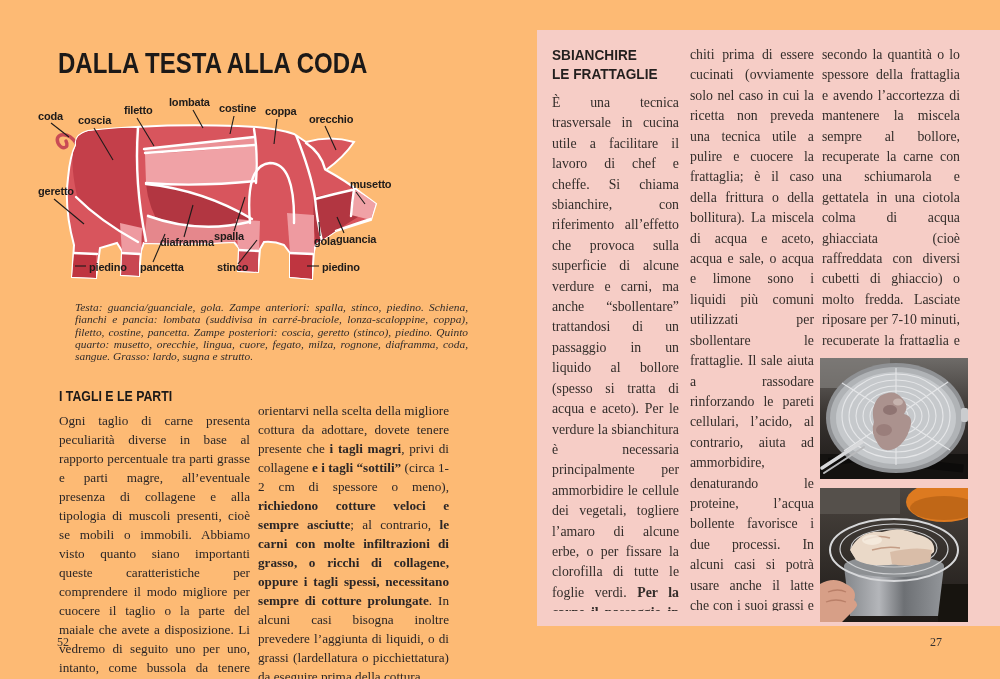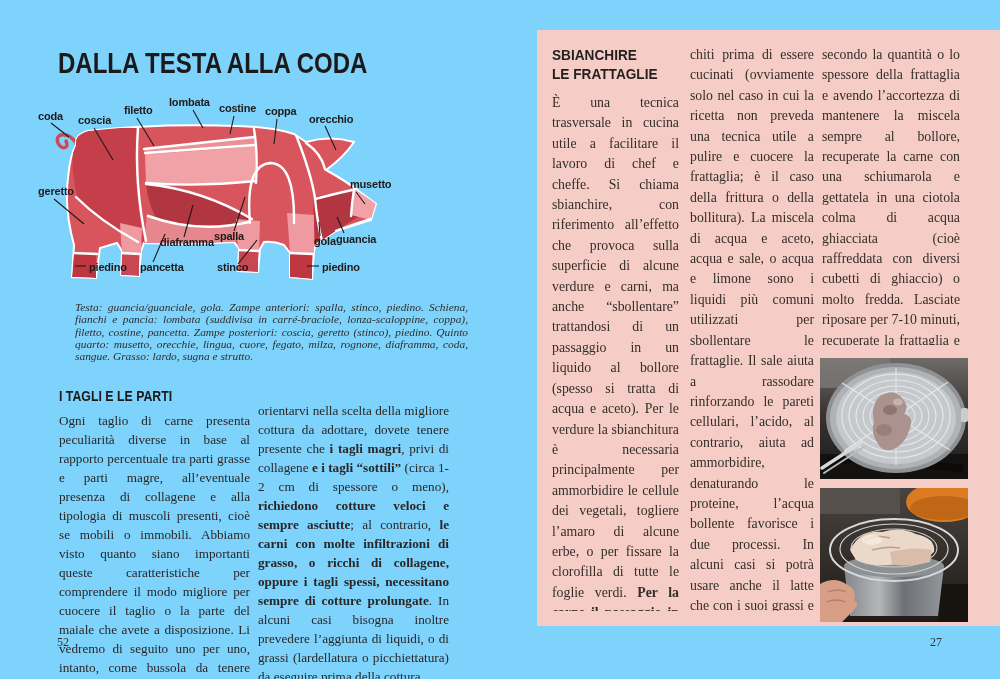--- a/index.html
+++ b/index.html
@@ -1,16 +1,16 @@
 <!DOCTYPE html>
 <html lang="it"><head>
 <meta charset="utf-8">
 <style>
   html,body{margin:0;padding:0;background:#ffffff;}
-  .spread{position:relative;width:1000px;height:679px;background:#7dd3fc;overflow:hidden;
+  .spread{position:relative;width:1000px;height:679px;background:#fdba74;overflow:hidden;
           font-family:"Liberation Serif","DejaVu Serif",serif;color:#2b2626;}
   
   .title{position:absolute;left:58px;top:46px;margin:0;
          font-family:"Liberation Sans","DejaVu Sans",sans-serif;
          font-weight:900;font-size:30px;line-height:34px;letter-spacing:0;
          color:#1c1918;transform:scaleX(.8);transform-origin:0 50%;white-space:nowrap;}
   .pig-svg{position:absolute;left:38px;top:93px;}
   .plabel{font-family:"Liberation Sans","DejaVu Sans",sans-serif;font-weight:700;
           font-size:11px;letter-spacing:-.2px;fill:#1e1b1a;}
   .caption{position:absolute;left:59px;top:285px;width:393px;margin:16px;

